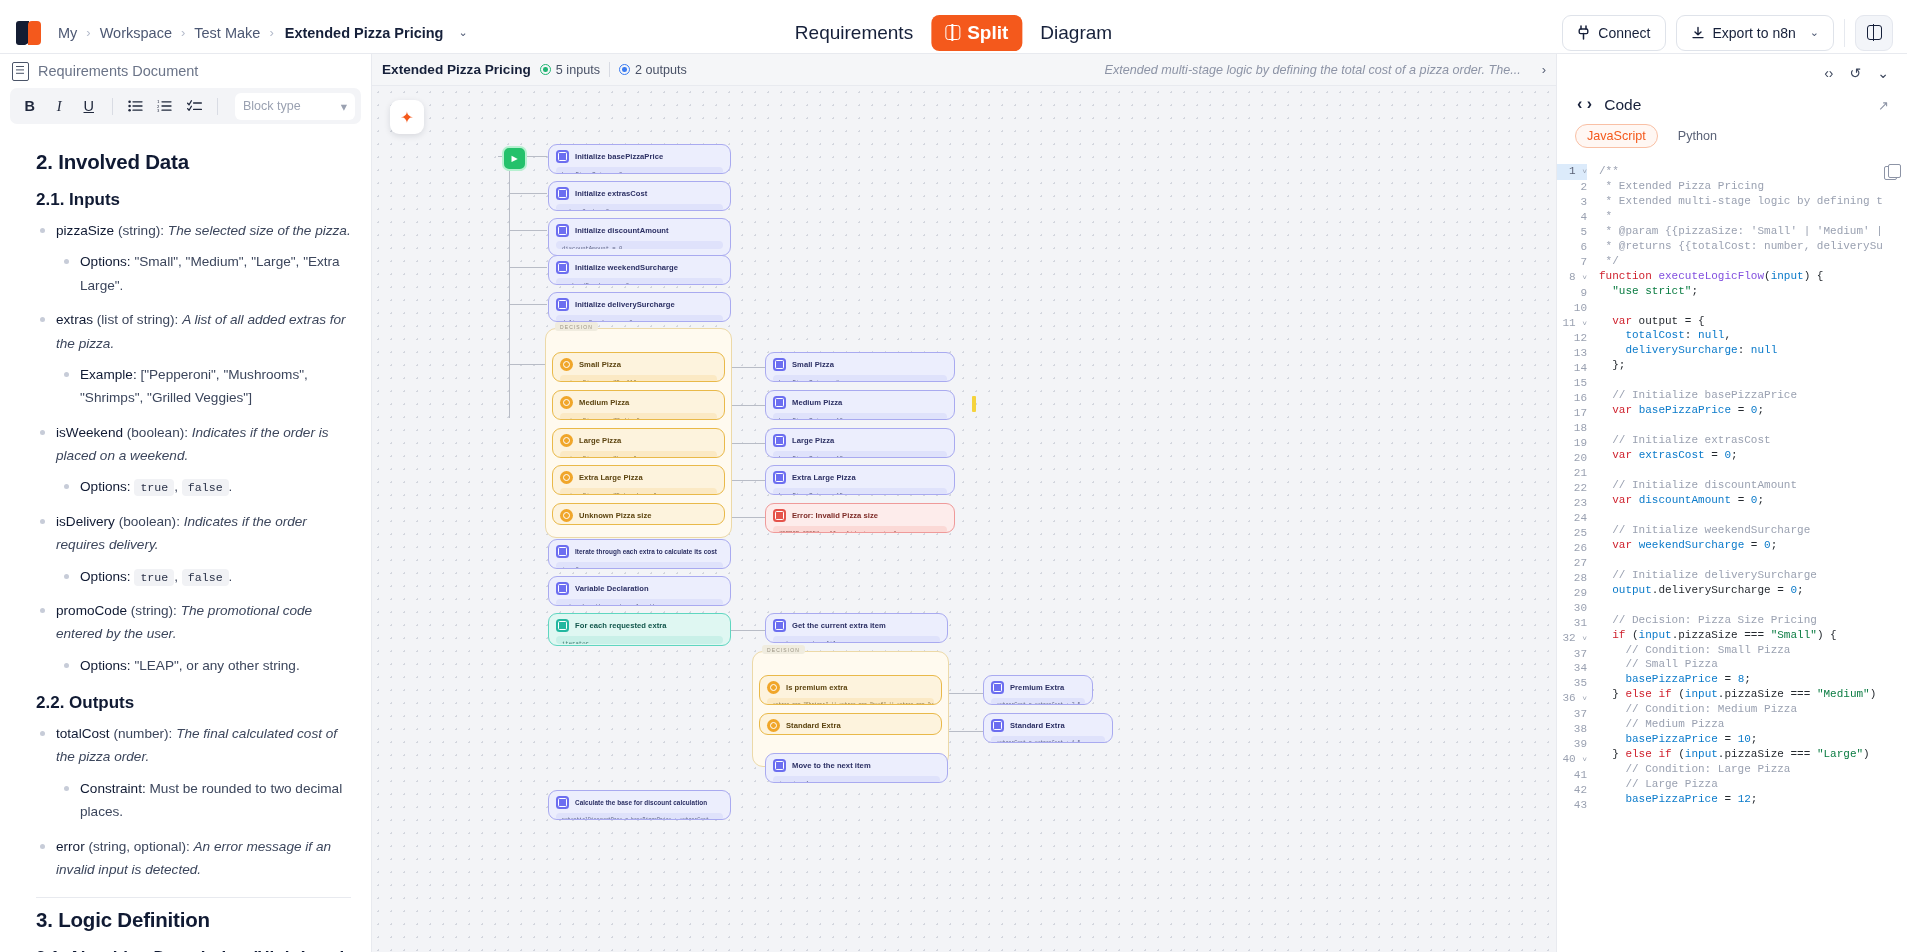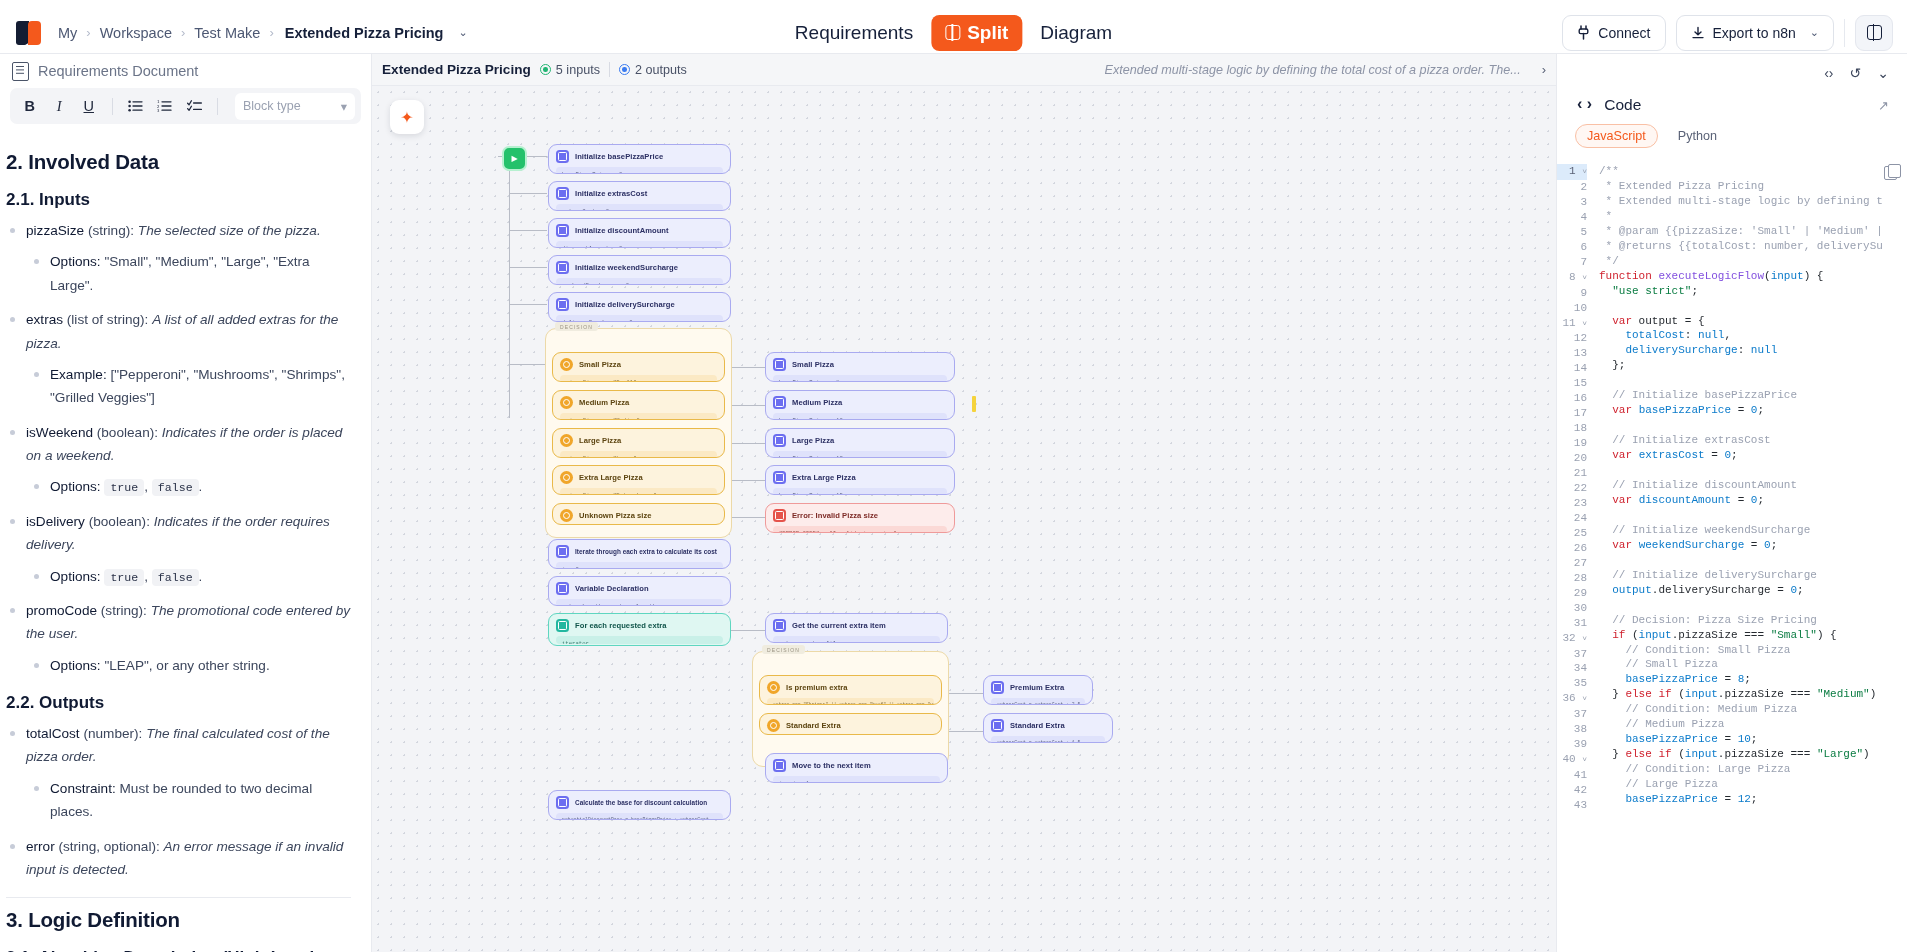--- a/index.html
+++ b/index.html
@@ -82,21 +82,21 @@
   }
   .tb.b { font-weight: 700; }
   .tb.i { font-style: italic; font-family: "Liberation Serif", serif; }
   .tb.u { text-decoration: underline; }
   .tb-sep { width: 1px; height: 17px; background: #d9dce4; margin: 0 7px; }
   .blocktype {
     margin-left: 8px; height: 27px; width: 122px; background: #fff; border-radius: 6px;
     display: flex; align-items: center; justify-content: space-between;
     padding: 0 8px; font-size: 12.5px; color: #9aa1b1; cursor: pointer;
   }
-  .doc-body { flex: 1; overflow: hidden; padding: 16px 20px 0 6px; }
+  .doc-body { flex: 1; overflow: hidden; padding: 16px 20px 0 36px; }
   .h2 { font-size: 20.5px; font-weight: 700; letter-spacing: -0.2px; margin: 10px 0 16px; color:#101a33;}
   .h3 { font-size: 17px; font-weight: 700; margin: 16px 0 9px; color:#101a33;}
   ul.lv1 { list-style: none; margin: 0; padding: 0; }
   ul.lv1 > li { position: relative; padding-left: 20px; margin-bottom: 11px; font-size: 13.6px; line-height: 1.72; color: #3c465c; }
   ul.lv1 > li:before { content: ""; position: absolute; left: 4px; top: 9px; width: 5px; height: 5px; border-radius: 50%; background: #c7ccd8; }
   ul.lv2 { list-style: none; margin: 8px 0 0 0; padding: 0; }
   ul.lv2 > li { position: relative; padding-left: 24px; margin-bottom: 6px; font-size: 13.6px; line-height: 1.72; color: #3c465c; }
   ul.lv2 > li:before { content: ""; position: absolute; left: 8px; top: 9px; width: 5px; height: 5px; border-radius: 50%; background: #c7ccd8; }
   b.nm { font-weight: 400; color: #101a33; }
   em.it { font-style: italic; color: #3c465c; }
@@ -461,21 +461,21 @@
             </div>
           <div class="nbody">basePizzaPrice = 0</div>
         </div>
         <div class="node assign" style="left:176px; top:95px; width:183px; height:30px;">
           <div class="nhead">
               <span class="nicon"></span>
               <span class="ntitle">Initialize extrasCost</span>
             </div>
           <div class="nbody">extrasCost = 0</div>
         </div>
-        <div class="node assign" style="left:176px; top:132px; width:183px; height:30px;">
+        <div class="node assign" style="left:176px; top:132px; width:183px; height:38px;">
           <div class="nhead">
               <span class="nicon"></span>
               <span class="ntitle">Initialize discountAmount</span>
             </div>
           <div class="nbody">discountAmount = 0</div>
         </div>
         <div class="node assign" style="left:176px; top:169px; width:183px; height:30px;">
           <div class="nhead">
               <span class="nicon"></span>
               <span class="ntitle">Initialize weekendSurcharge</span>

